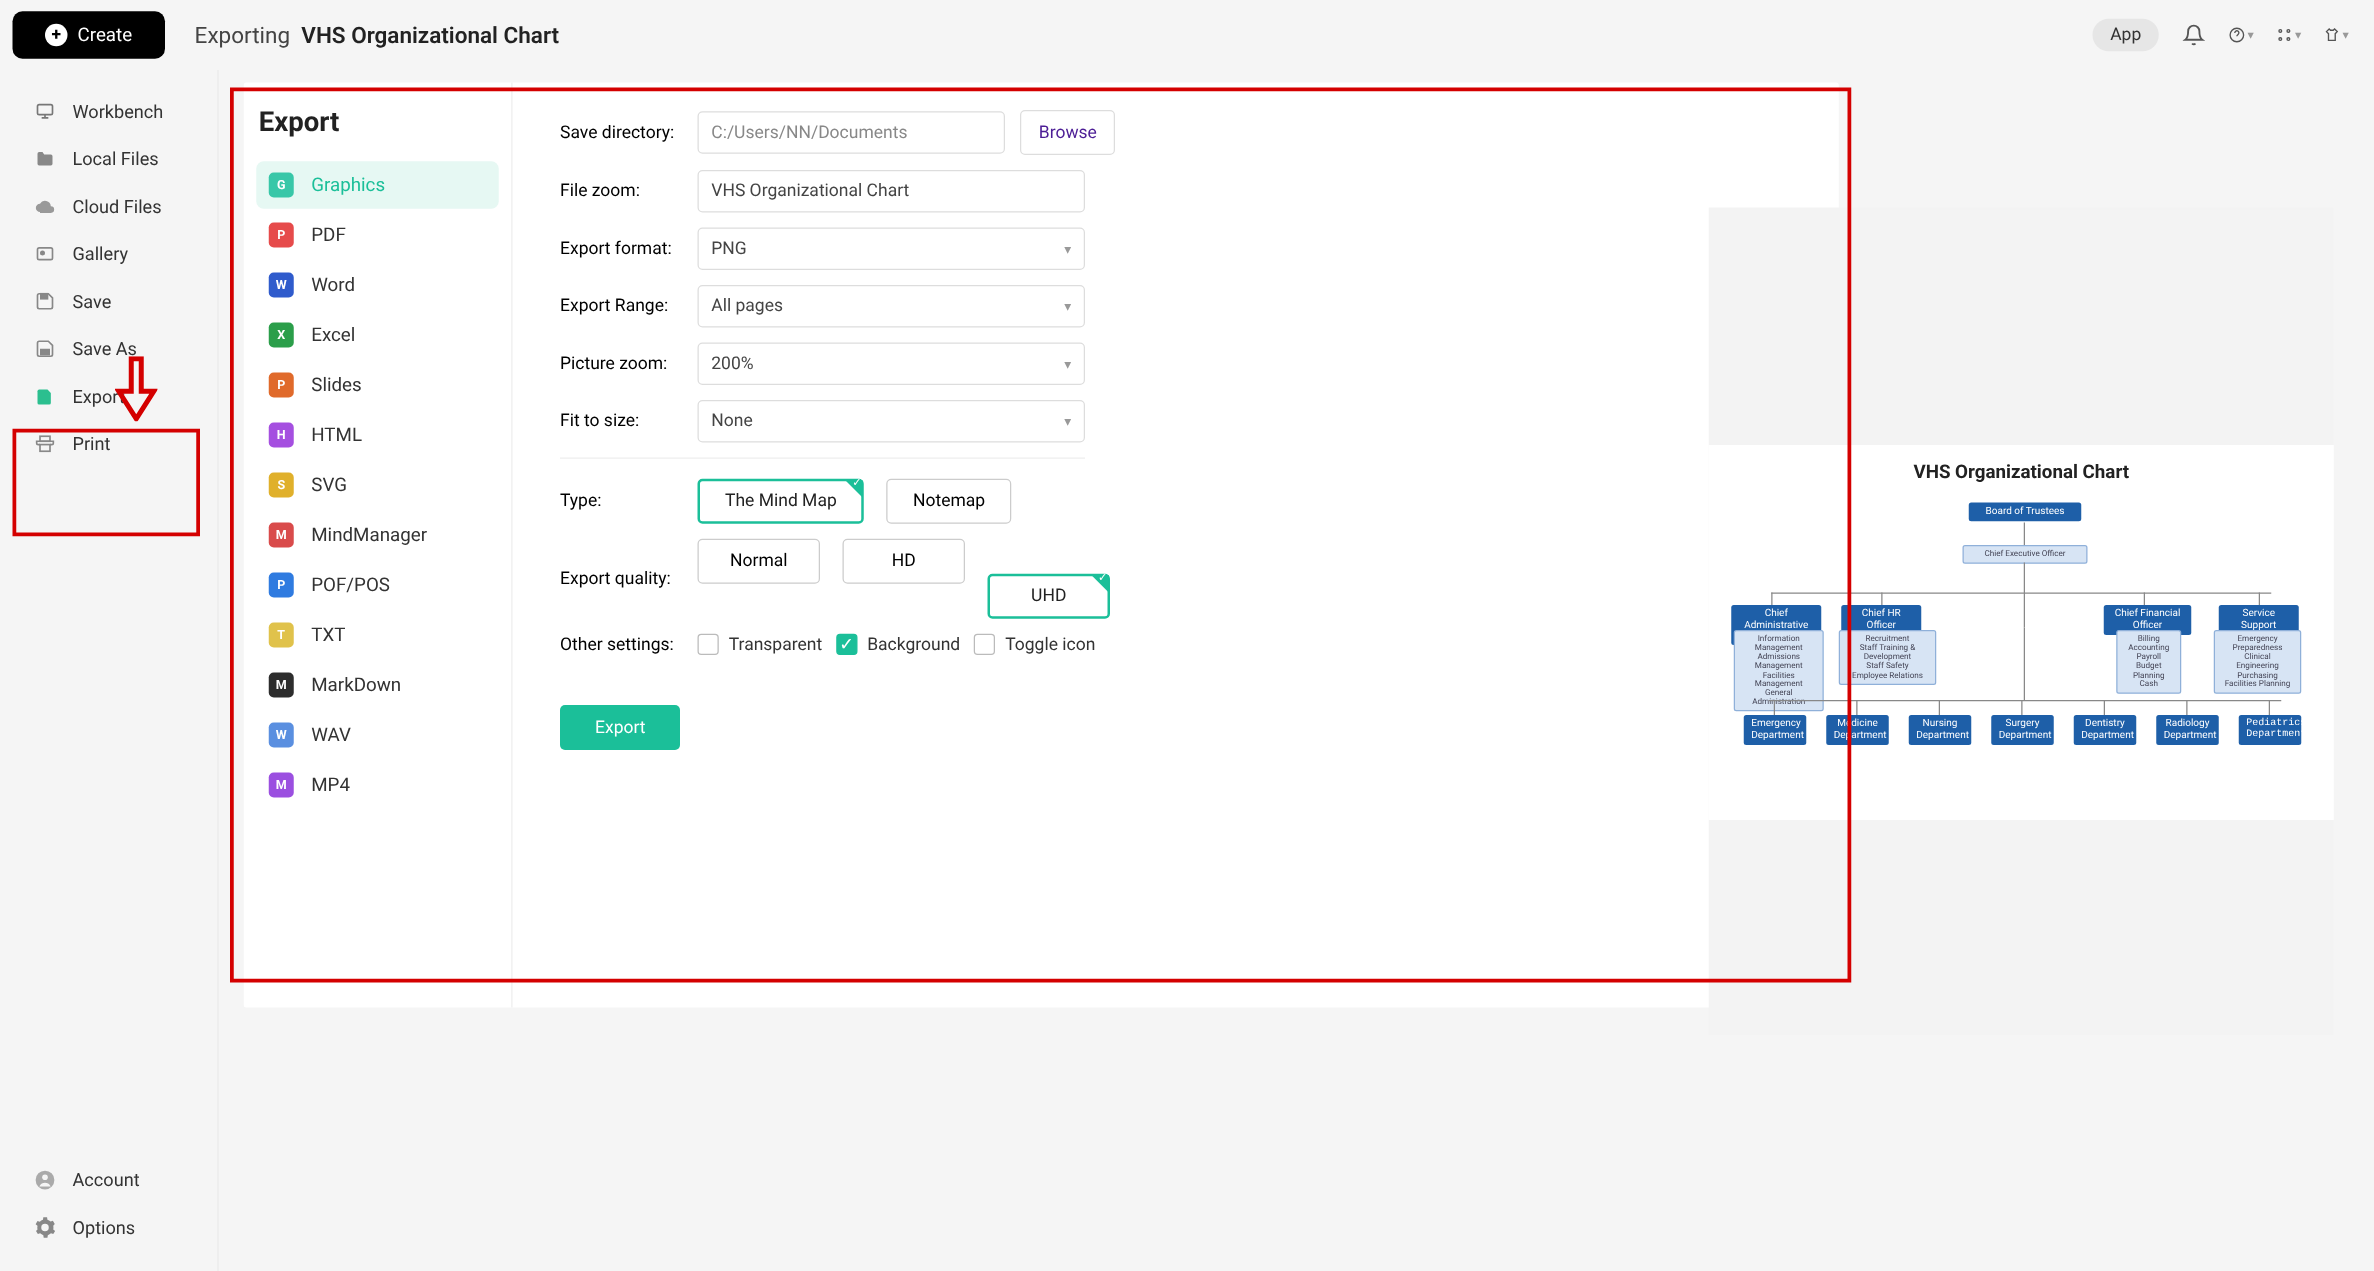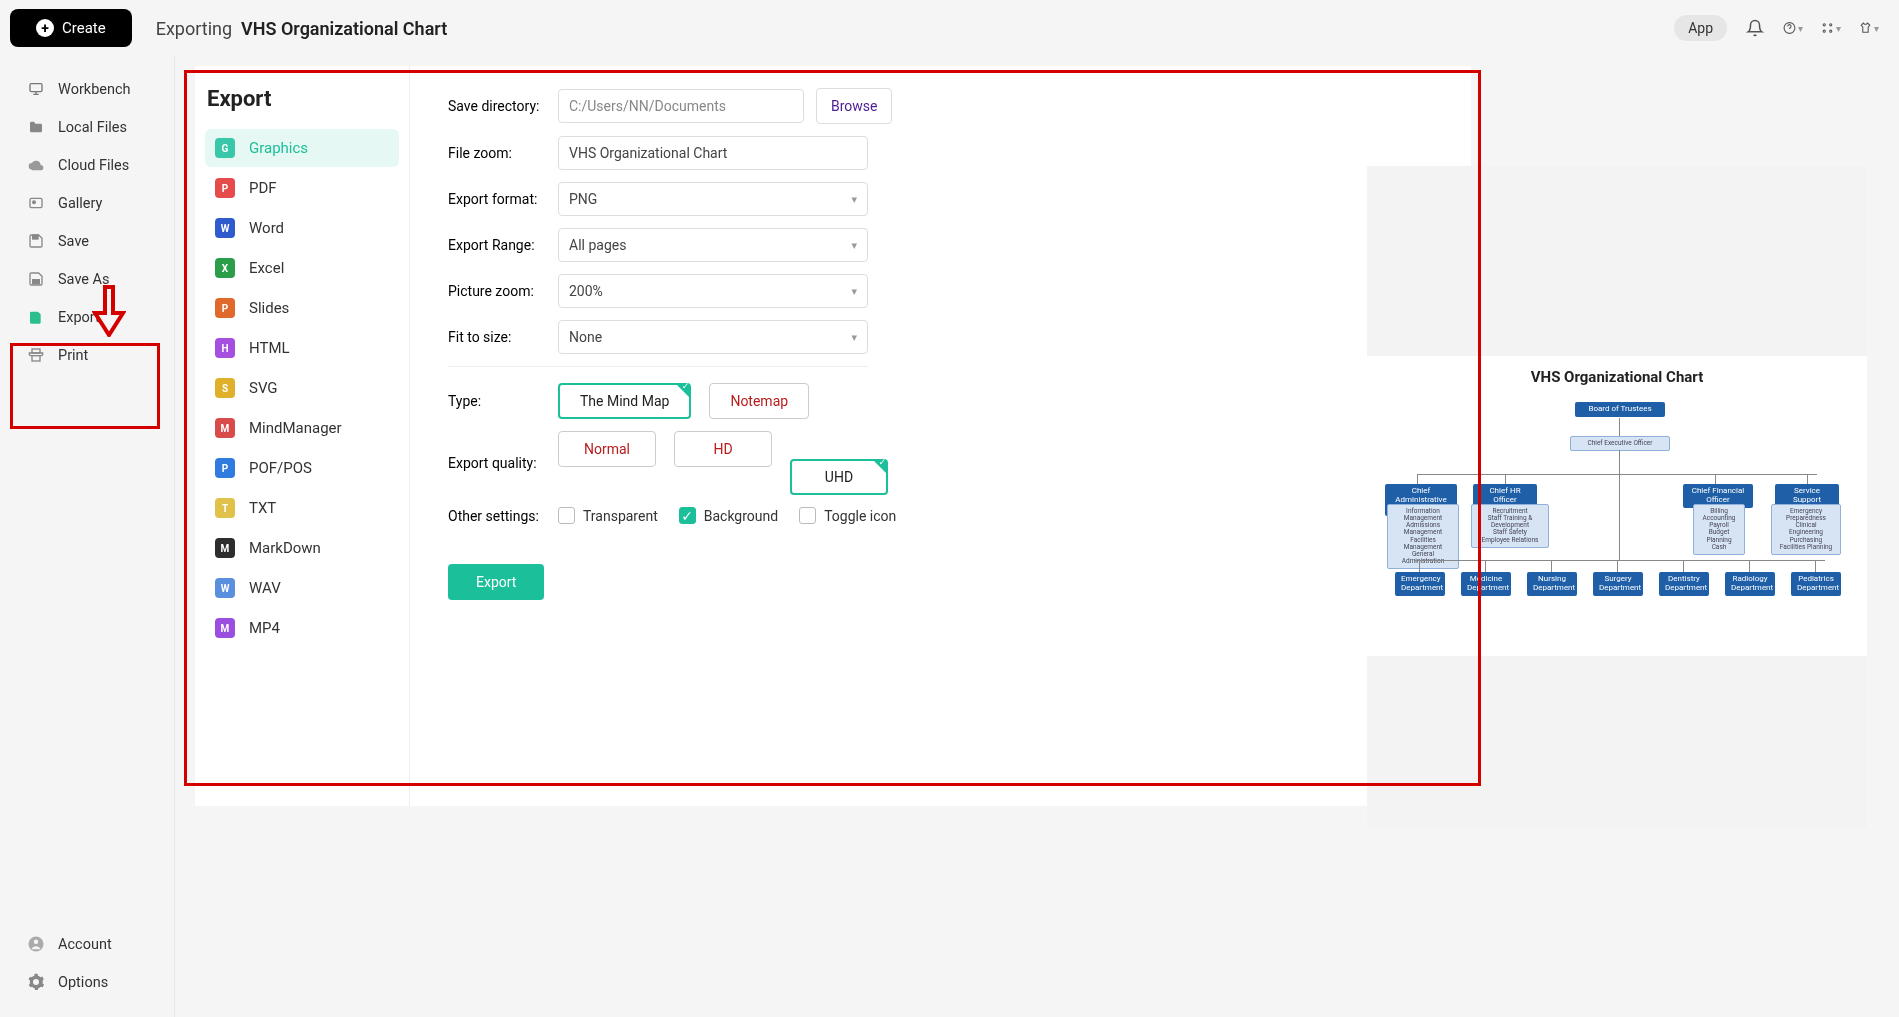--- a/index.html
+++ b/index.html
@@ -45,26 +45,26 @@
 .flabel { width: 110px; font-size: 14px; color:#000000; }
 .finput { flex:0 0 310px; height: 34px; border:1px solid #ddd; border-radius:4px; padding: 0 10px; font-size: 14px; color:#444; background:#fff; }
 .finput.dis { color:#888; }
 .browse-btn { margin-left: 12px; height:36px; padding: 0 14px; border:1px solid #ddd; background:#fff; border-radius:4px; font-size:14px; cursor:pointer; color:#4c1d95; }
 .fselect { flex:0 0 310px; height:34px; border:1px solid #ddd; border-radius:4px; padding: 16px 10px; font-size:14px; color:#444; display:flex; align-items:center; justify-content:space-between; cursor:pointer; }
 .fselect .car { color:#999; font-size:11px; }
 
 .hr { border:none; border-top:1px solid #eee; margin: 10px 0 16px 0; max-width: 420px; }
 
 .seg-group { display:flex; gap: 18px; }
-.seg-btn { height: 36px; padding: 0 20px; border:1px solid #ccc; border-radius:4px; background:#fff; font-size:14px; color:#b91c1c; cursor:pointer; position:relative; }
+.seg-btn { height: 36px; padding: 0 20px; border:1px solid #ccc; border-radius:4px; background:#fff; font-size:14px; color:#000000; cursor:pointer; position:relative; }
 .seg-btn.sel { border:2px solid #1bbf99; color:#222; }
 .seg-btn.sel::after { content:""; position:absolute; top:-1px; right:-1px; width:0; height:0; border-left: 14px solid transparent; border-top: 14px solid #1bbf99; }
 .seg-btn.sel::before { content:"✓"; position:absolute; top:-4px; right:0px; color:#fff; font-size:9px; z-index:2; }
 
-.check-row { display:flex; gap: 21px; align-items:center; }
+.check-row { display:flex; gap: 11px; align-items:center; }
 .check { display:flex; align-items:center; gap:8px; font-size:14px; color:#333; }
 .cbox { width:17px; height:17px; border:1px solid #bbb; border-radius:3px; display:inline-flex; align-items:center; justify-content:center; }
 .cbox.on { background:#1bbf99; border-color:#1bbf99; color:#fff; }
 
 .export-btn { margin-top: 28px; background:#1bbf99; color:#fff; border:none; border-radius:4px; padding: 10px 28px; font-size:14px; cursor:pointer; }
 
 
 .preview-wrap { position:absolute; right: 32px; top: 110px; width: 500px; height: 662px; background:#f3f3f3; }
 .preview-card { position:absolute; top: 190px; left: 0; width: 500px; height: 300px; background:#fff; padding: 12px 8px; }
 .chart-title { text-align:center; font-weight:700; font-size:15px; color:#222; margin-bottom: 16px; }
@@ -378,21 +378,21 @@
             <div class="node" style="left: 86px; top: 170px; width: 50px;">Medicine Department</div>
             <div class="conn" style="left: 176px; top: 158px; width: 1px; height: 12px;"></div>
             <div class="node" style="left: 152px; top: 170px; width: 50px;">Nursing Department</div>
             <div class="conn" style="left: 242px; top: 158px; width: 1px; height: 12px;"></div>
             <div class="node" style="left: 218px; top: 170px; width: 50px;">Surgery Department</div>
             <div class="conn" style="left: 308px; top: 158px; width: 1px; height: 12px;"></div>
             <div class="node" style="left: 284px; top: 170px; width: 50px;">Dentistry Department</div>
             <div class="conn" style="left: 374px; top: 158px; width: 1px; height: 12px;"></div>
             <div class="node" style="left: 350px; top: 170px; width: 50px;">Radiology Department</div>
             <div class="conn" style="left: 440px; top: 158px; width: 1px; height: 12px;"></div>
-            <div class="node" style="left: 416px; top: 170px; width: 50px;">Pediatrics Department</div>
+            <div class="node" style="left: 416px; top: 170px; width: 50px; font-family: Liberation Mono, monospace;">Pediatrics Department</div>
           </div>
       </div>
     </div>
   </div>
 </div>
 
 <div class="red-box-sidebar"></div>
 <svg class="red-arrow" viewBox="0 0 34 52">
     <path d="M13 2 H21 V28 H31 L17 50 L3 28 H13 Z" fill="none" stroke="#d40000" stroke-width="4"></path>
   </svg>

